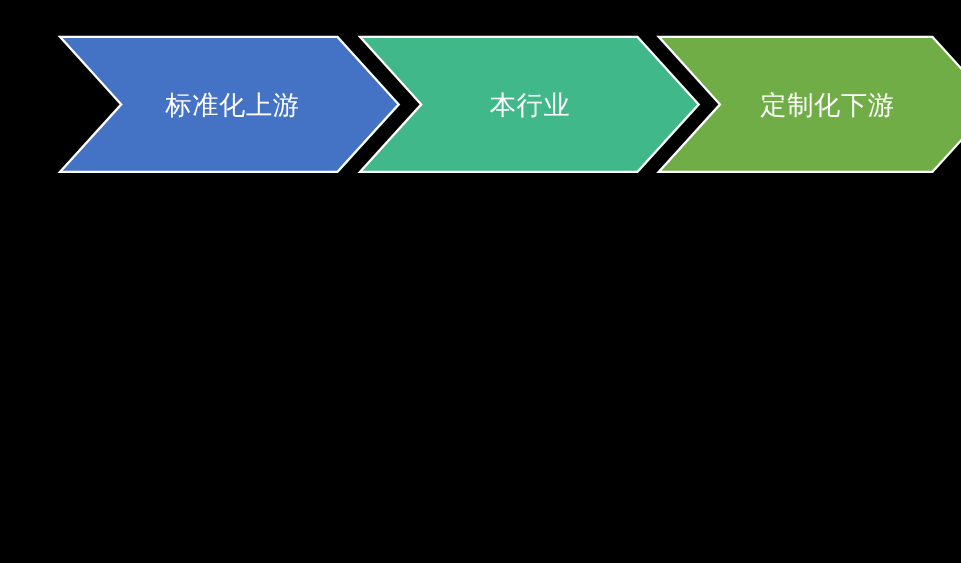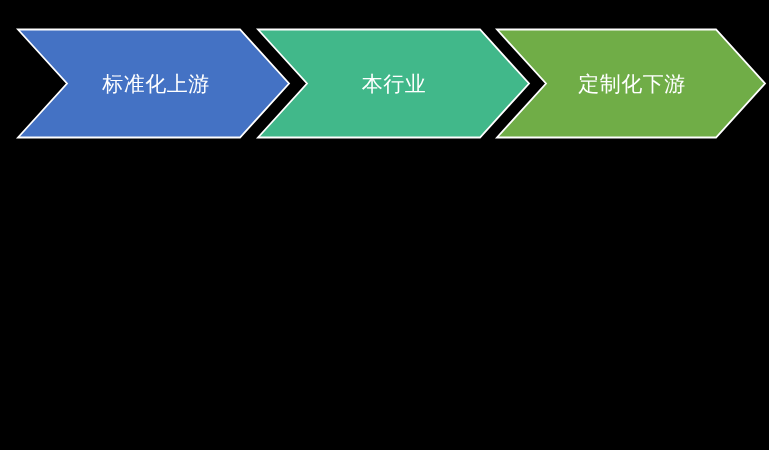--- a/index.html
+++ b/index.html
@@ -11,20 +11,21 @@
     width: 769px;
     height: 450px;
     overflow: hidden;
     font-family: "DejaVu Sans", "Liberation Sans", sans-serif;
   }
   .canvas {
     position: relative;
     width: 665px;
     height: 450px;
     background: #000000;
+    margin-left: 30px;
   }
   svg.diagram {
     display: block;
     width: 769px;
     height: 450px;
   }
   svg.diagram text {
     font-family: "DejaVu Sans", "Liberation Sans", sans-serif;
     font-size: 21px;
     letter-spacing: 0.5px;

